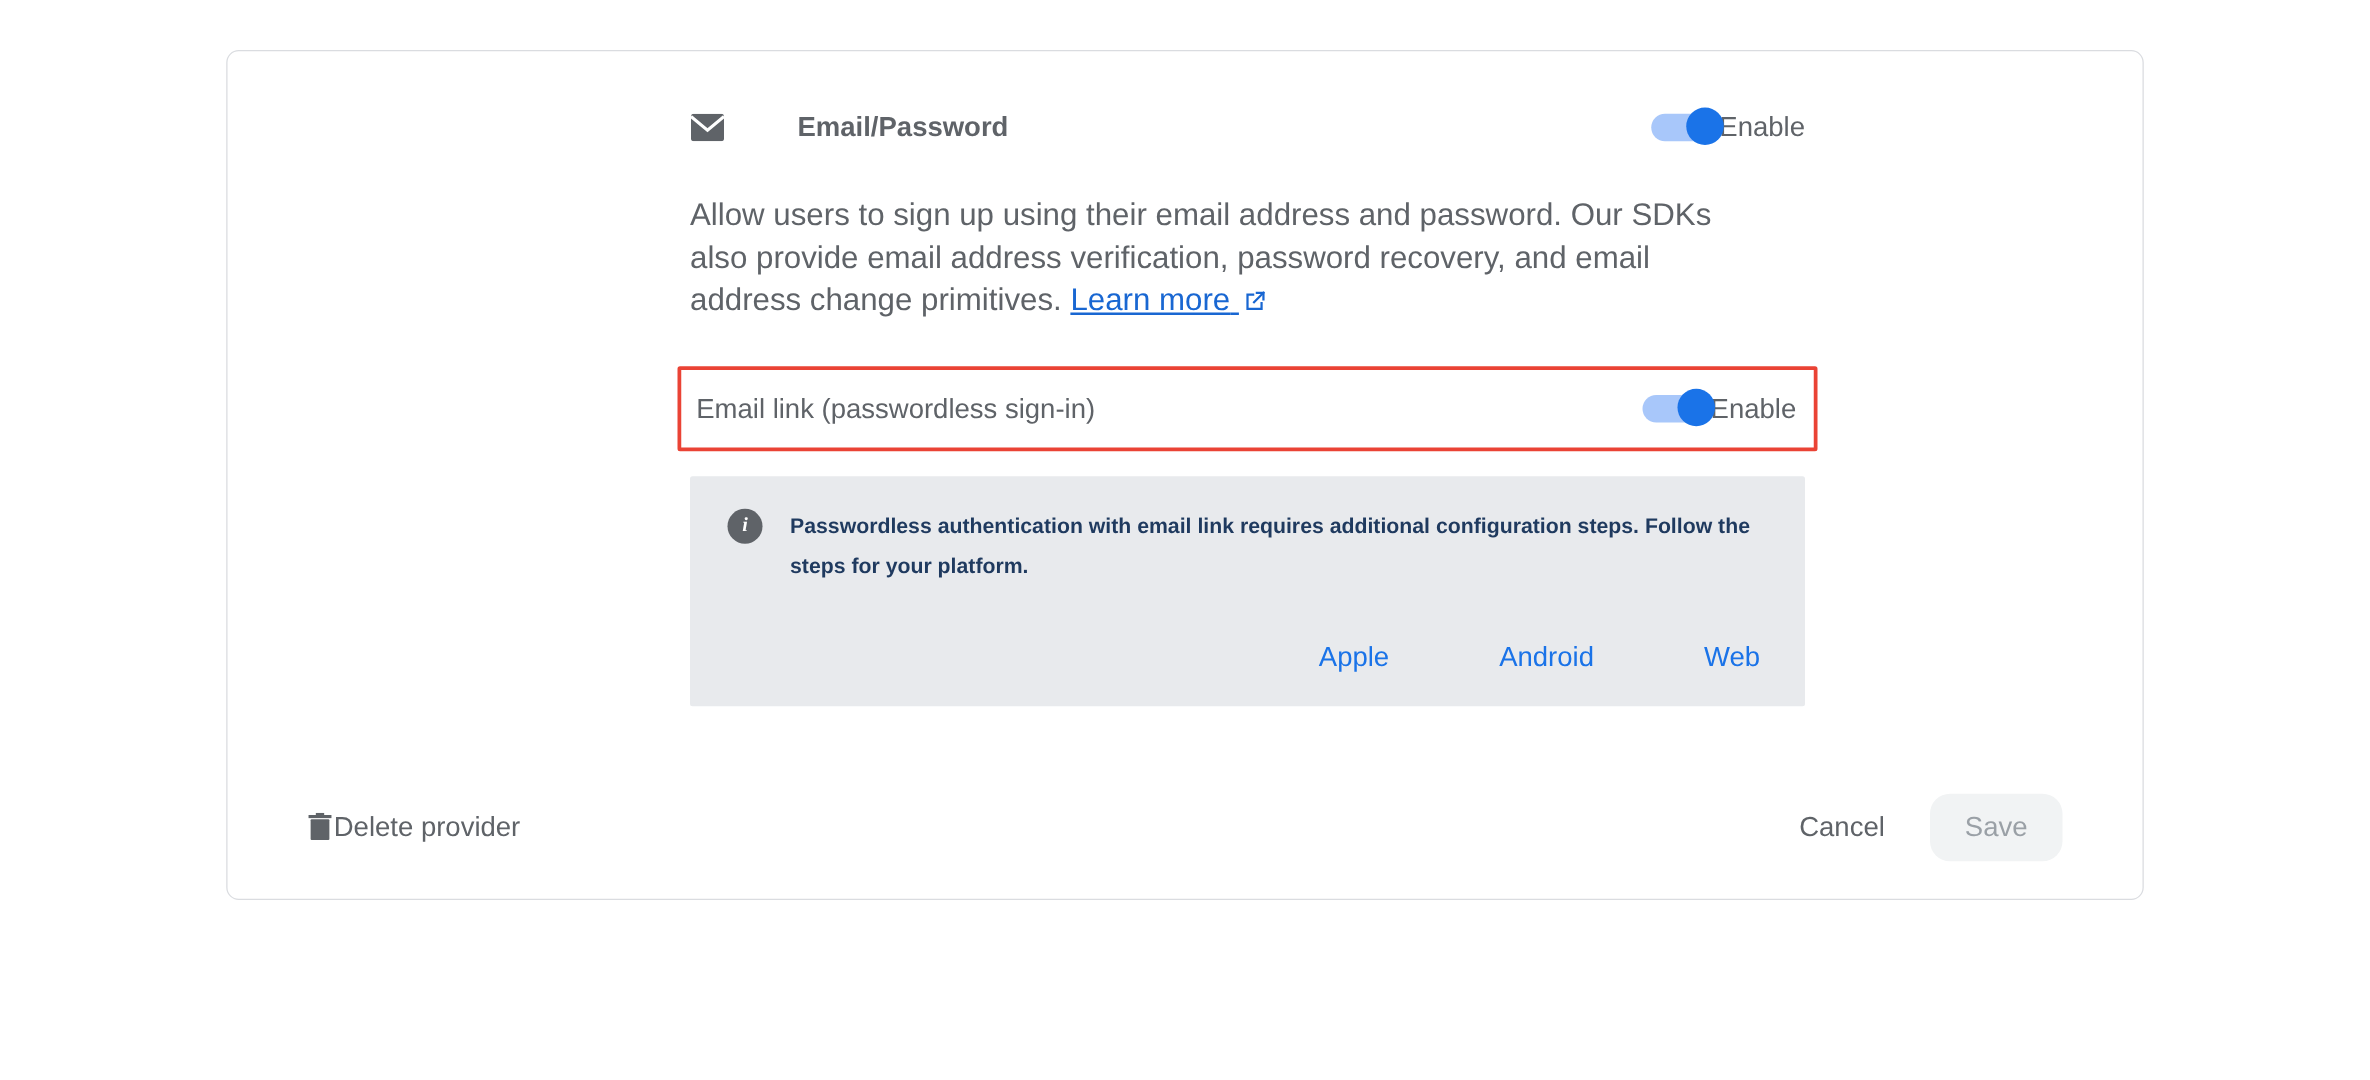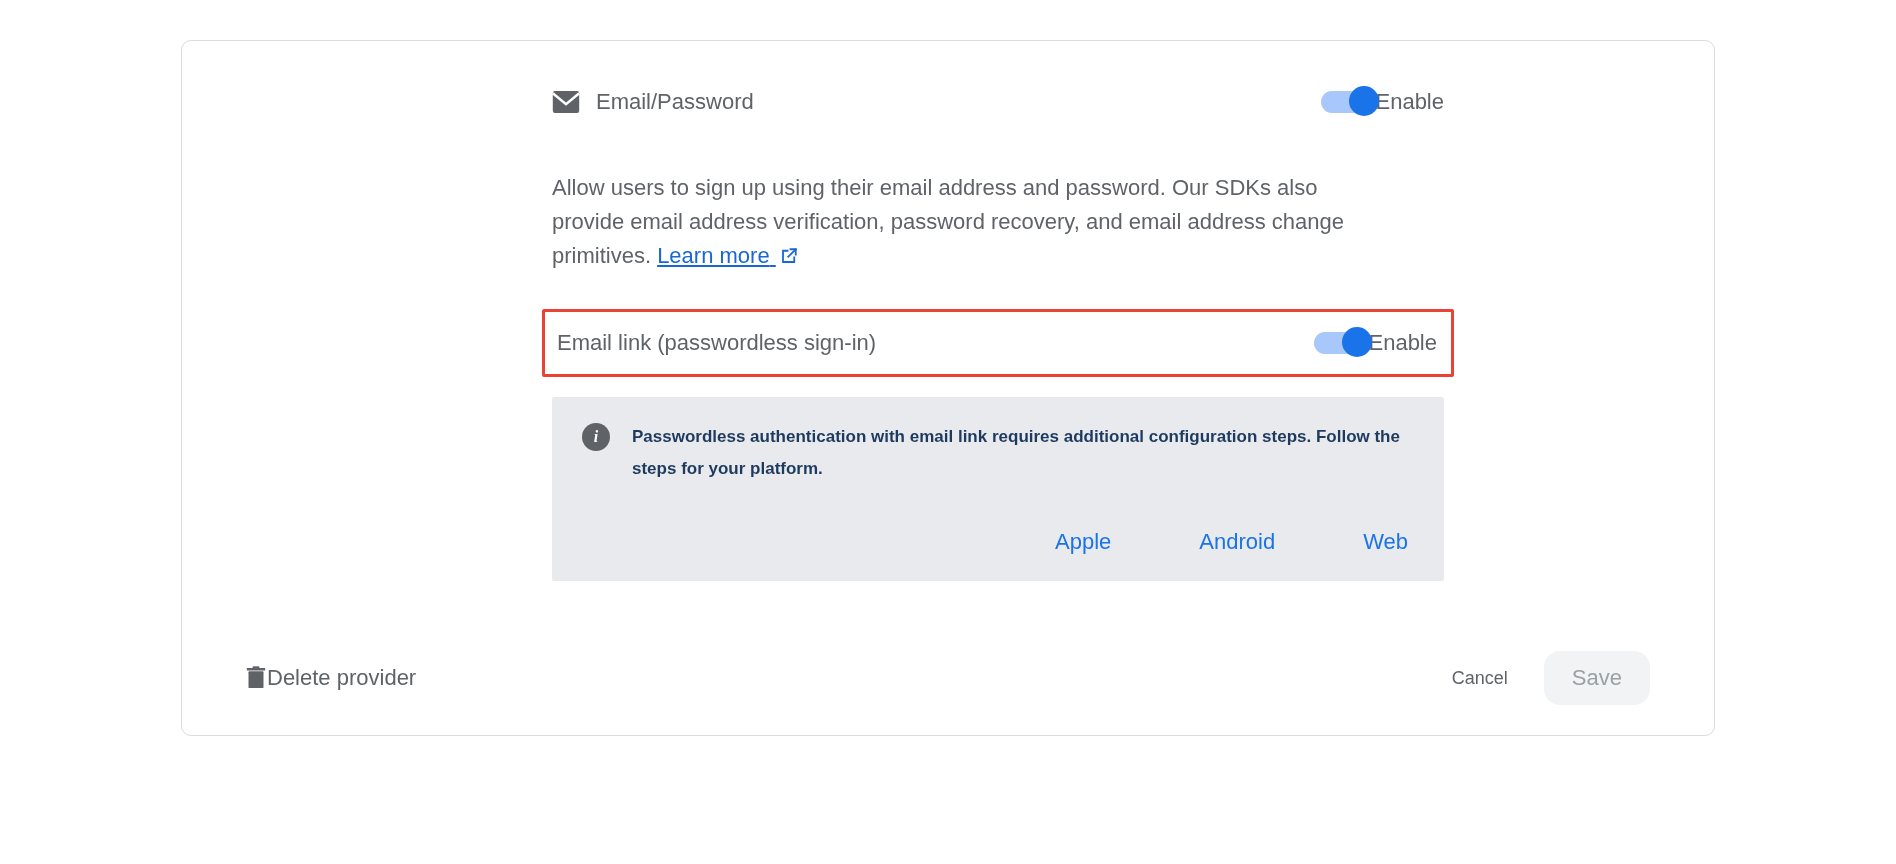--- a/index.html
+++ b/index.html
@@ -54,37 +54,37 @@
     margin-right: 210px;
   }
   .provider-left {
     display: flex;
     align-items: center;
     gap: 16px;
   }
   .provider-title {
     font-size: 22px;
     color: var(--text-secondary);
-    font-weight: 400;
+    font-weight: 700;
+    margin-left: 42px;
   }
   .mail-icon {
     width: 28px;
     height: 22px;
     display: inline-block;
   }
 
   
   .description {
-    font-size: 22px;
+    font-size: 25px;
     line-height: 34px;
     color: var(--text-secondary);
     margin-left: 310px;
     margin-right: 260px;
     margin-bottom: 36px;
-    margin-top: 16px;
   }
   .learn-more {
     color: var(--blue-link);
     text-decoration: underline;
     cursor: pointer;
     white-space: nowrap;
   }
   .ext-icon {
     width: 18px;
     height: 18px;
@@ -212,21 +212,21 @@
     width: 20px;
     height: 24px;
     display: inline-block;
   }
   .footer-right {
     display: flex;
     align-items: center;
     gap: 36px;
   }
   .cancel {
-    font-size: 18px;
+    font-size: 22px;
     color: var(--text-secondary);
     cursor: pointer;
     background: none;
     border: none;
     padding: 0;
   }
   .save {
     font-size: 22px;
     color: var(--save-text);
     background: var(--save-bg);

